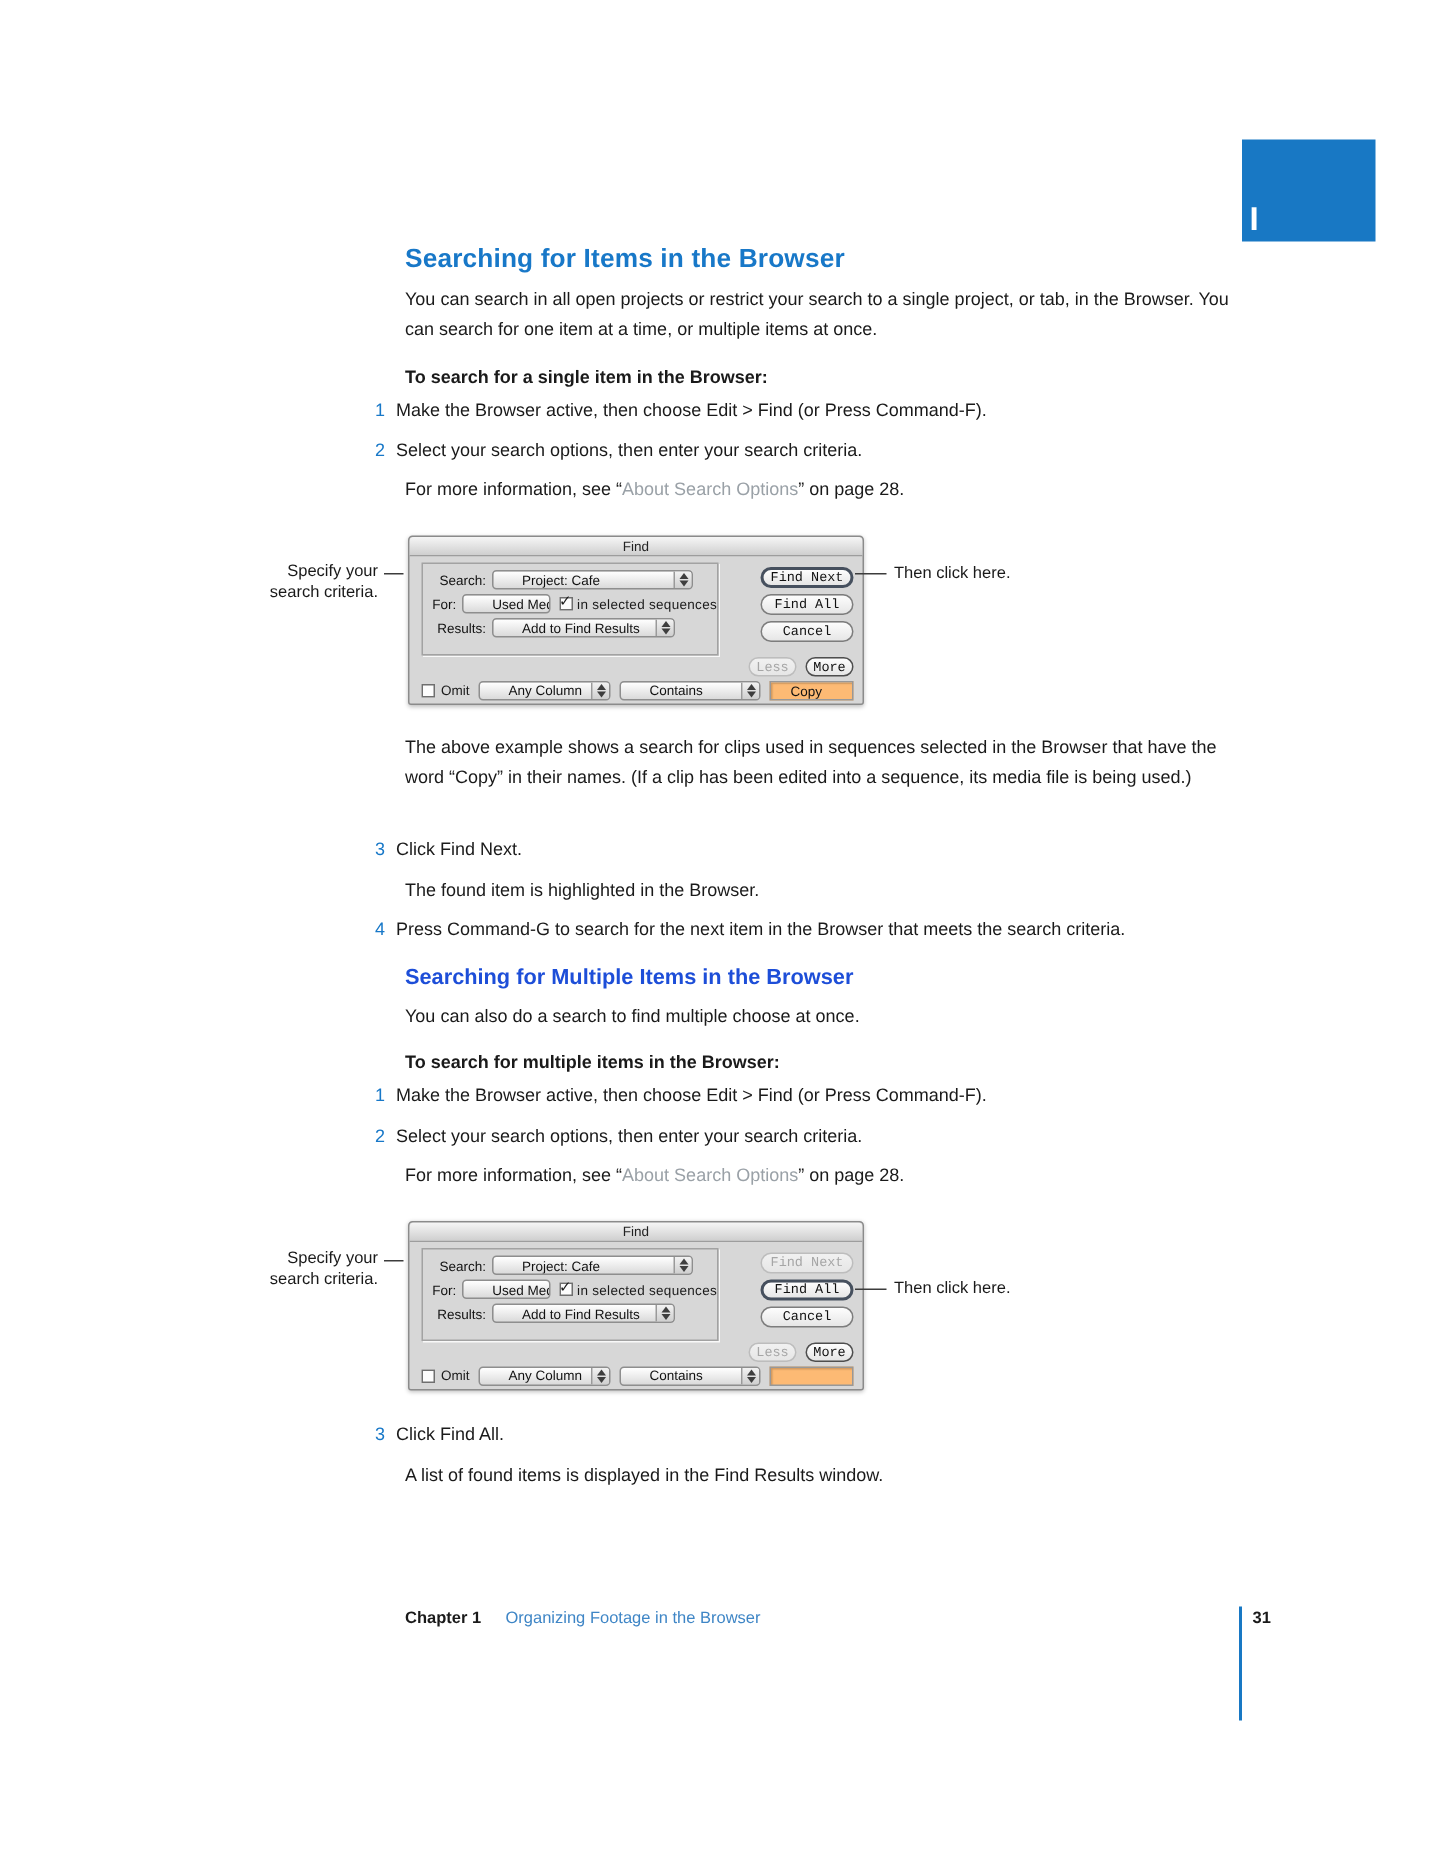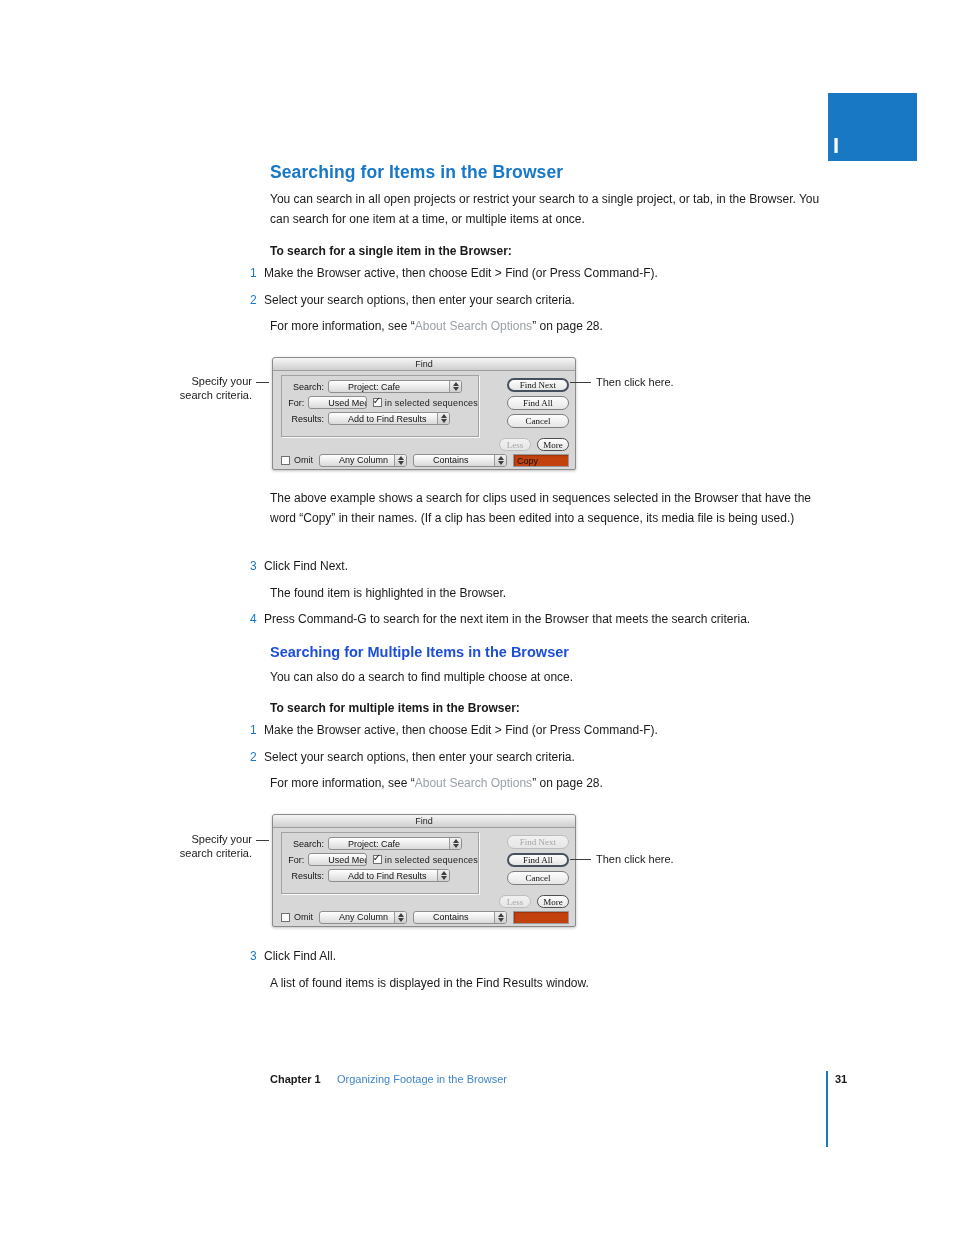--- a/index.html
+++ b/index.html
@@ -59,37 +59,37 @@
   .tri-dn { width:0; height:0; border-left:3px solid transparent; border-right:3px solid transparent; border-top:4px solid #3e3e3e; }
   .w134 { width:134px; } .w92 { width:92px; } .w122 { width:122px; } .w88 { width:88px; } .w94 { width:94px; }
   .cbx {
     display:inline-block; width:9px; height:9px; background:#fdfdfd; border:1px solid #6f6f6f;
     position:relative; margin:0 3px 0 6px; flex:none;
   }
   .cbx.checked::after { content:"✓"; position:absolute; left:-1px; top:-4px; font-size:10px; color:#1a1a1a; }
   .cb-label { font-size:9px; letter-spacing:0.2px; }
   .btn-col { position:absolute; top:7px; right:6px; display:flex; flex-direction:column; gap:4px; }
   .pill {
-    width:62px; height:14px; border-radius:7px; font-size:9px; font-family:Liberation Serif, serif;
+    width:62px; height:14px; border-radius:7px; font-size:9px; font-family:Liberation Mono, monospace;
     background:linear-gradient(#fdfdfd,#e6e6e6); border:1px solid #7d7d7d; color:#111;
     display:flex; align-items:center; justify-content:center; padding:0; cursor:default;
   }
   .pill.default { border:2px solid #46505e; }
   .pill.disabled { color:#a6a6a6; border-color:#bdbdbd; background:linear-gradient(#f1f1f1,#e6e6e6); }
   .lessmore { position:absolute; top:67px; right:6px; display:flex; gap:6px; }
   .pill.sm { width:32px; height:13px; }
   .pill.dark { border-color:#4e4e4e; }
   .omit-row { position:absolute; left:6px; right:6px; top:82px; height:14px; display:flex; align-items:center; }
   .omit-row .cbx { margin:0 4px 0 2px; }
   .omit-row .olabel { margin-right:6px; }
   .omit-row .popup { margin-right:6px; flex:none; }
   .tfield {
-    flex:1; height:13px; background:#c2410c; border:1px solid #989898;
+    flex:1; height:13px; background:#fdba74; border:1px solid #989898;
     box-shadow:inset 1px 1px 1px rgba(0,0,0,0.18); font-size:9px; line-height:12px;
-    padding:0 3px; color:#111; overflow:hidden; white-space:nowrap;
+    padding:0 13px; color:#111; overflow:hidden; white-space:nowrap;
   }
   
   .footer-chapter { position:absolute; left:270px; top:1073px; font-size:11px; font-weight:bold; }
   .footer-link { position:absolute; left:337px; top:1073px; font-size:11px; color:#3F86C6; }
   .footer-page { position:absolute; left:835px; top:1073px; font-size:11px; font-weight:bold; }
   .footer-rule { position:absolute; left:826px; top:1071px; width:2px; height:76px; background:#1878C4; }
 </style>
 </head>
 <body>
 

